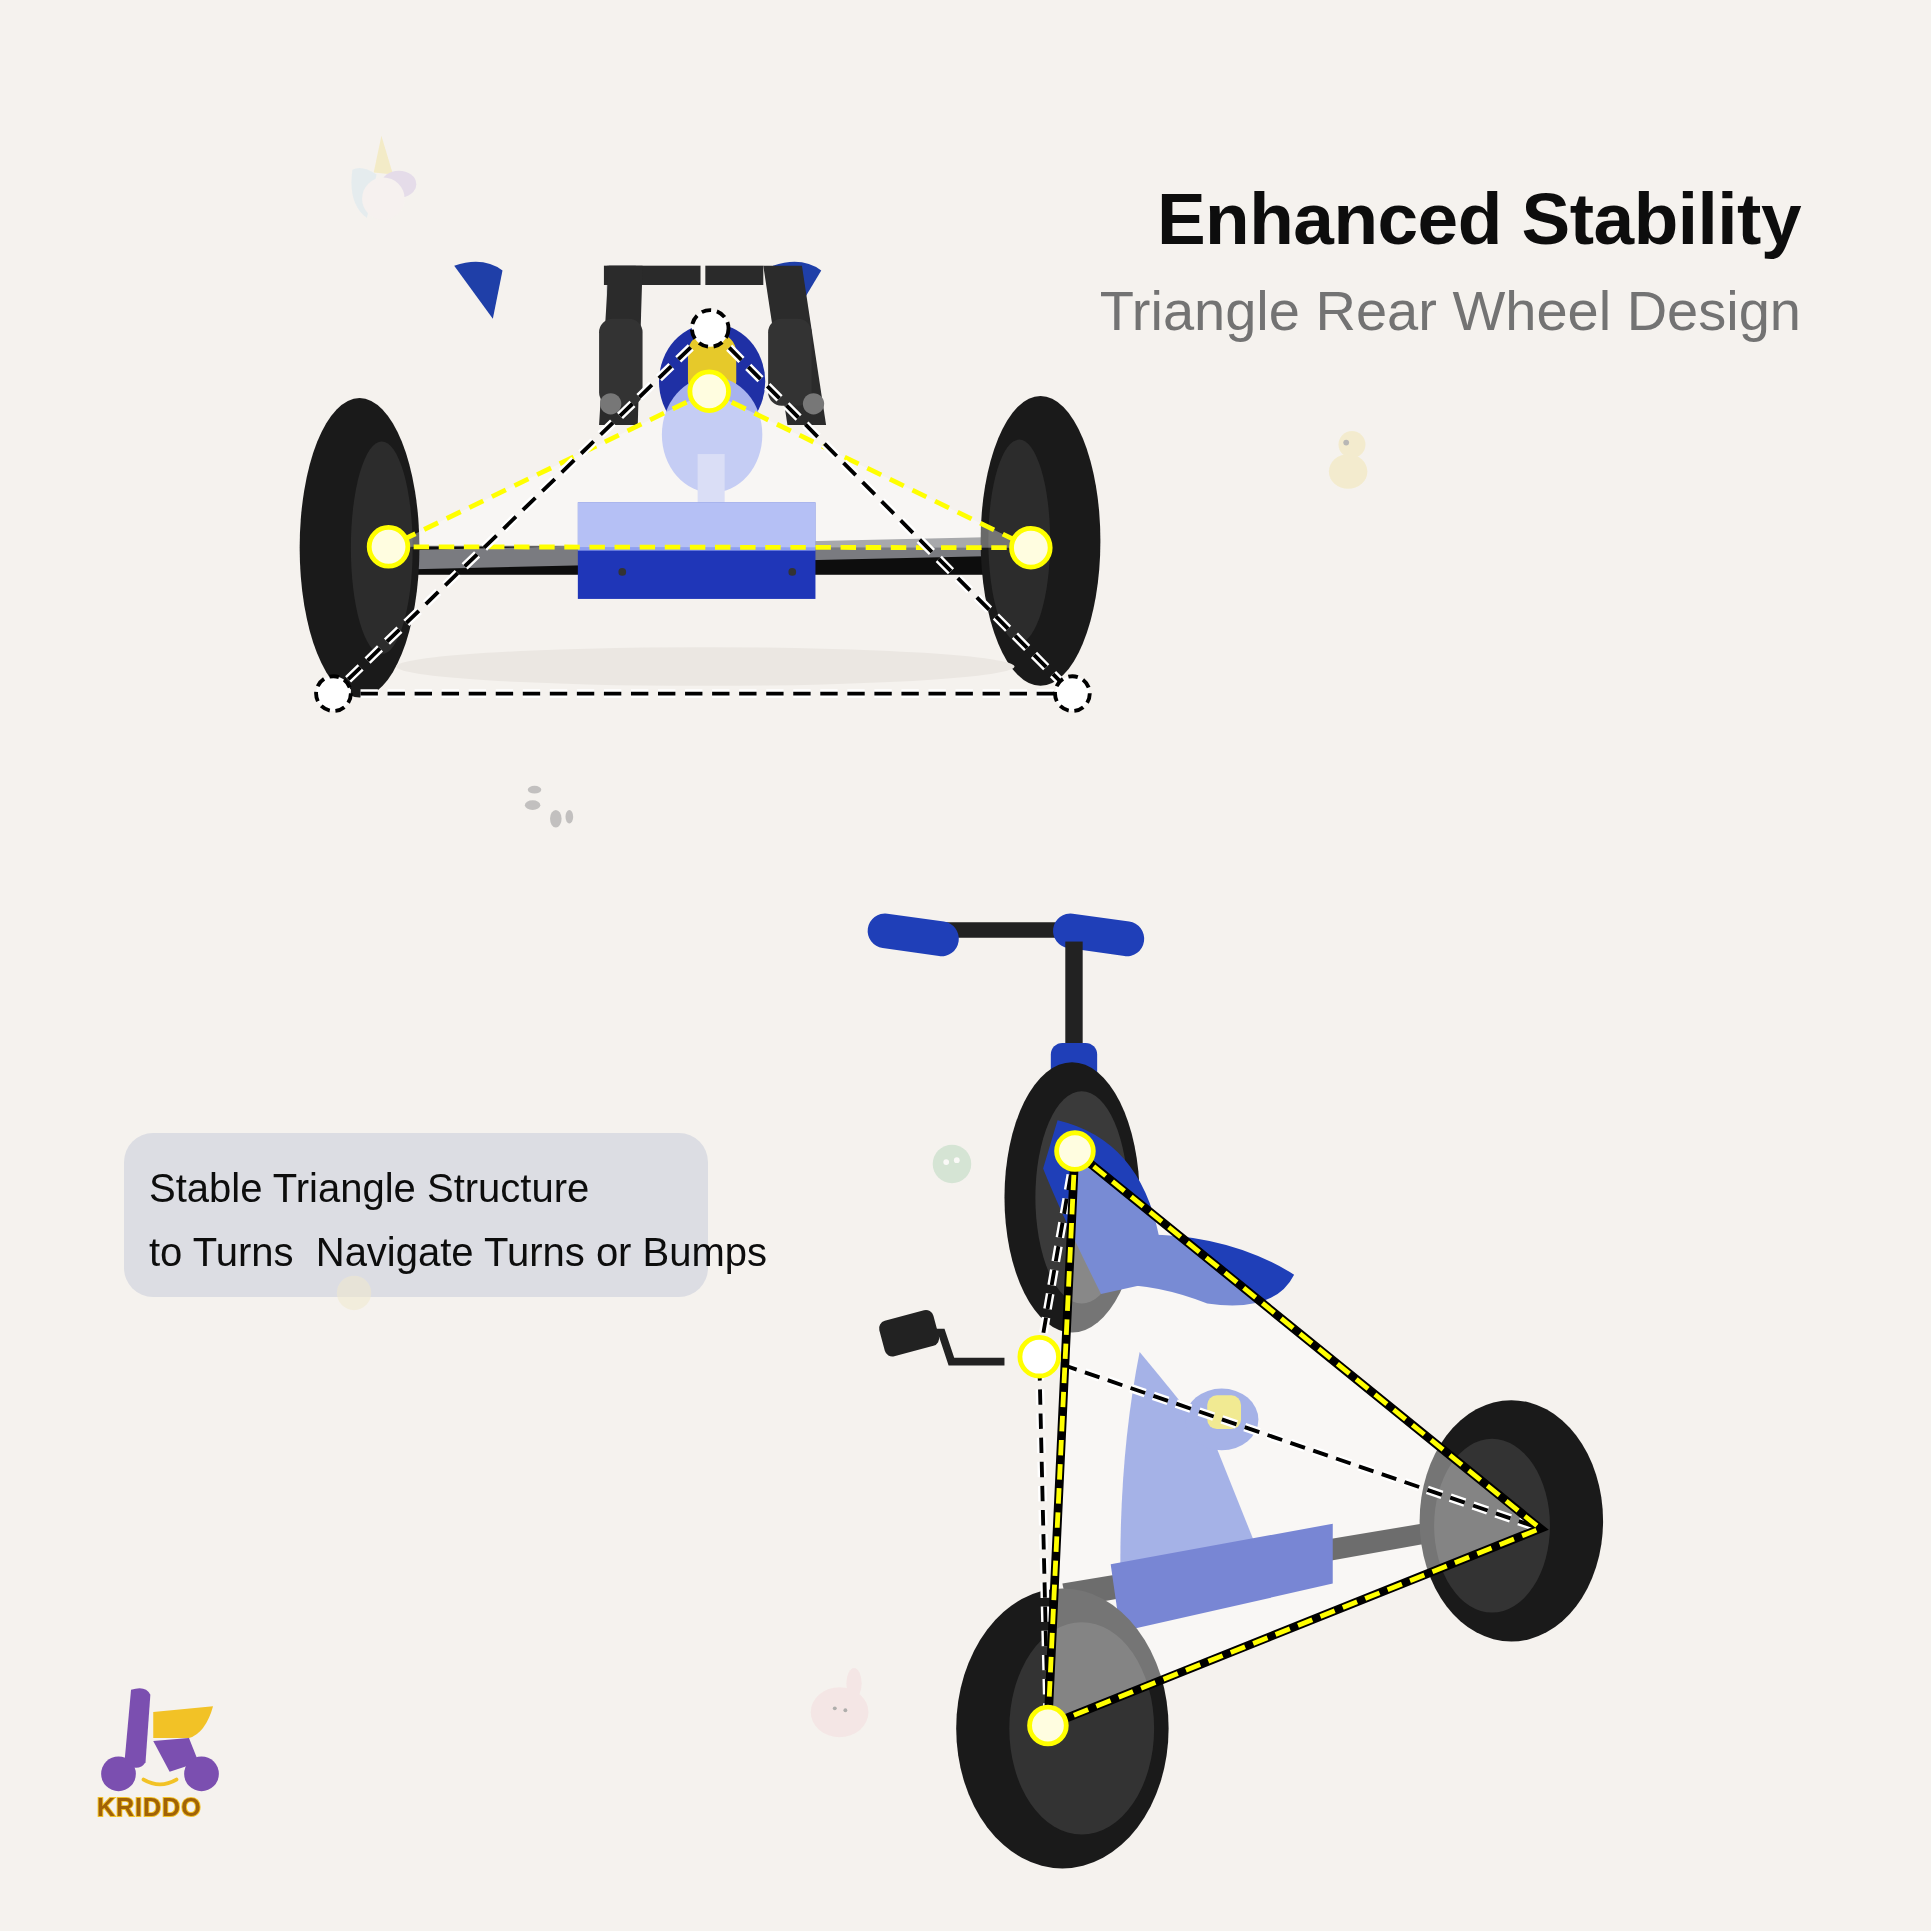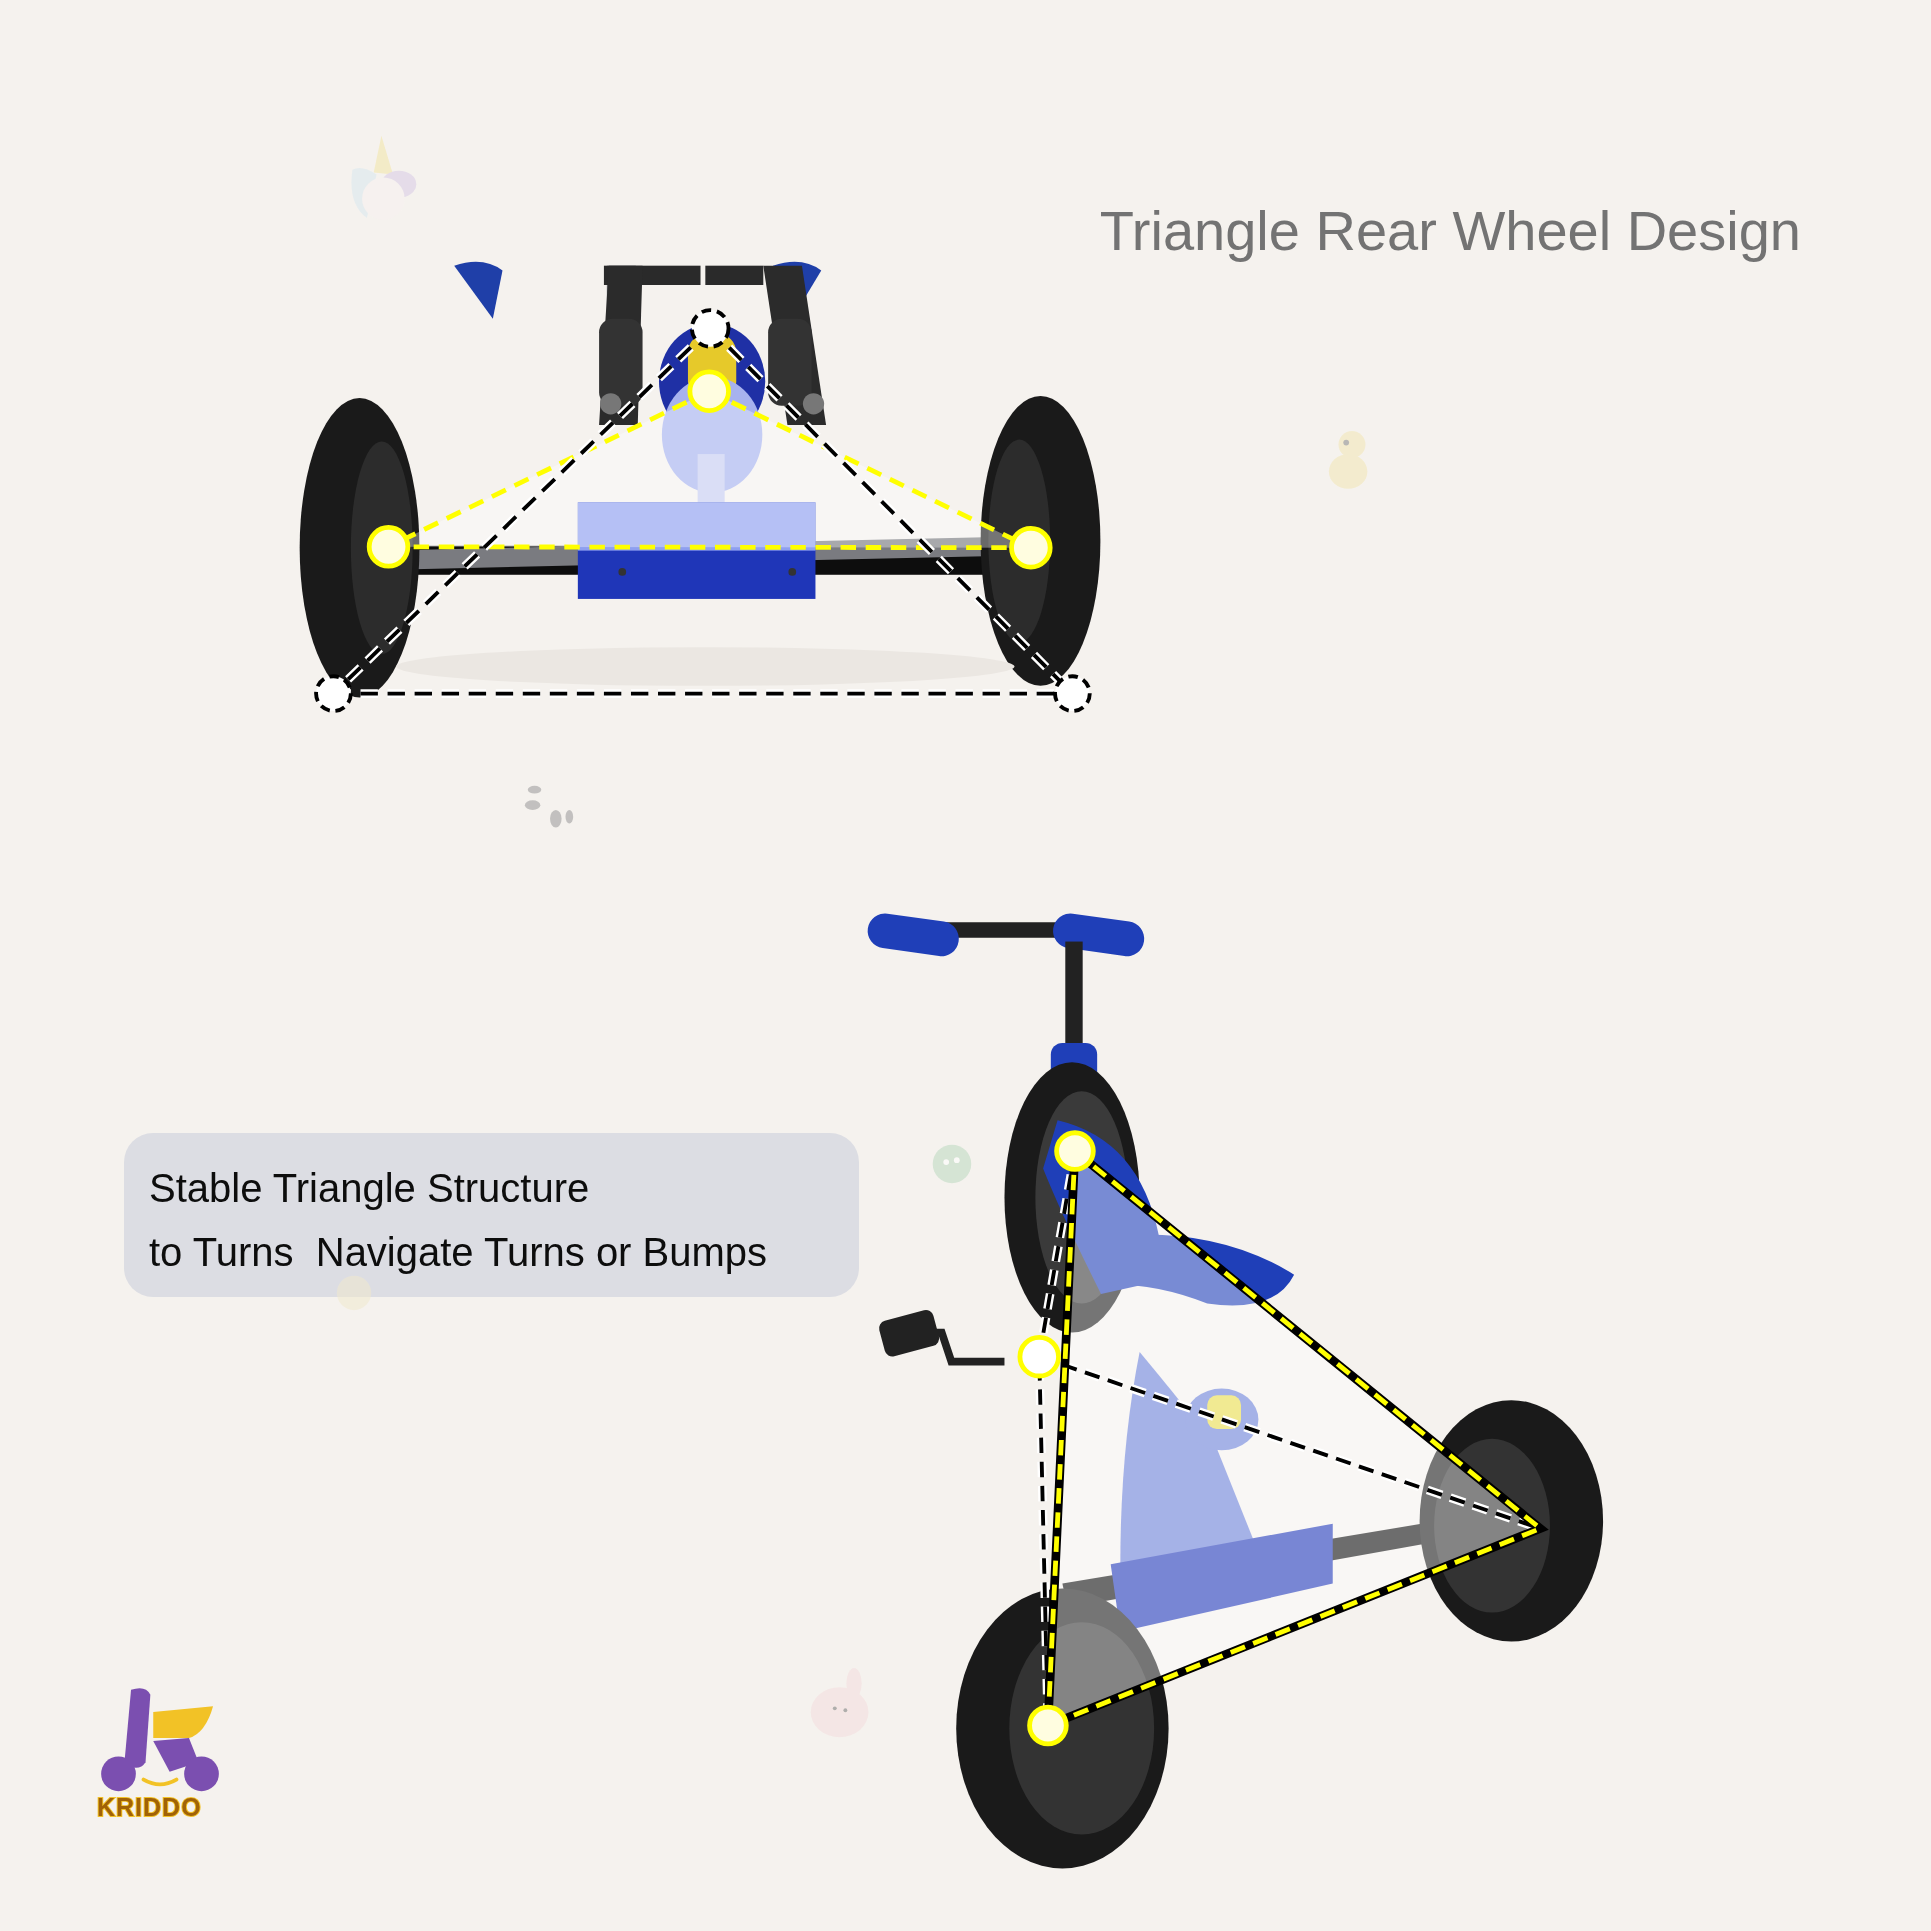--- a/index.html
+++ b/index.html
@@ -17,21 +17,21 @@
   .headline h1 {
     margin: 0; font-size: 73px; font-weight: 700; letter-spacing: -0.5px;
     line-height: 1.1; color: #0d0d0d;
   }
   .headline h2 {
     margin: 21px 0 0 0; font-size: 56px; font-weight: 400; color: #737373;
     line-height: 1.1;
   }
   .info-card {
     position: absolute; left: 124px; top: 1133px;
-    width: 735px; height: 164px;
+    width: 584px; height: 164px;
     background: #dcdde3; border-radius: 29px;
     box-sizing: border-box; padding: 23px 19.3px 0 25px;
   }
   .info-card p {
     margin: 0; font-size: 40px; line-height: 64px; color: #0d0d0d;
     white-space: pre;
   }
   .art { position: absolute; }
   .deco { position: absolute; opacity: 0.55; }
   .logo {
@@ -40,20 +40,21 @@
   .logo-text {
     position: absolute; left: 0; top: 108px; width: 126px; text-align: left;
     font-size: 25px; font-weight: 700; color: #a16207; letter-spacing: 1px;
     -webkit-text-stroke: 1.9px #f2c226; paint-order: stroke fill;
   }
 </style>
 </head>
 <body>
 
 <div class="headline">
+  <h1>Enhanced Stability</h1>
   <h2>Triangle Rear Wheel Design</h2>
 </div>
 
 <div class="info-card">
   <p>Stable Triangle Structure</p>
   <p>to Turns  Navigate Turns or Bumps</p>
 </div>
 
 <svg class="deco" style="left:333px;top:126px" width="92" height="97" viewBox="0 0 95 100">
   <path d="M50 10 L62 50 L42 48 Z" fill="#f3e6a8"></path>

